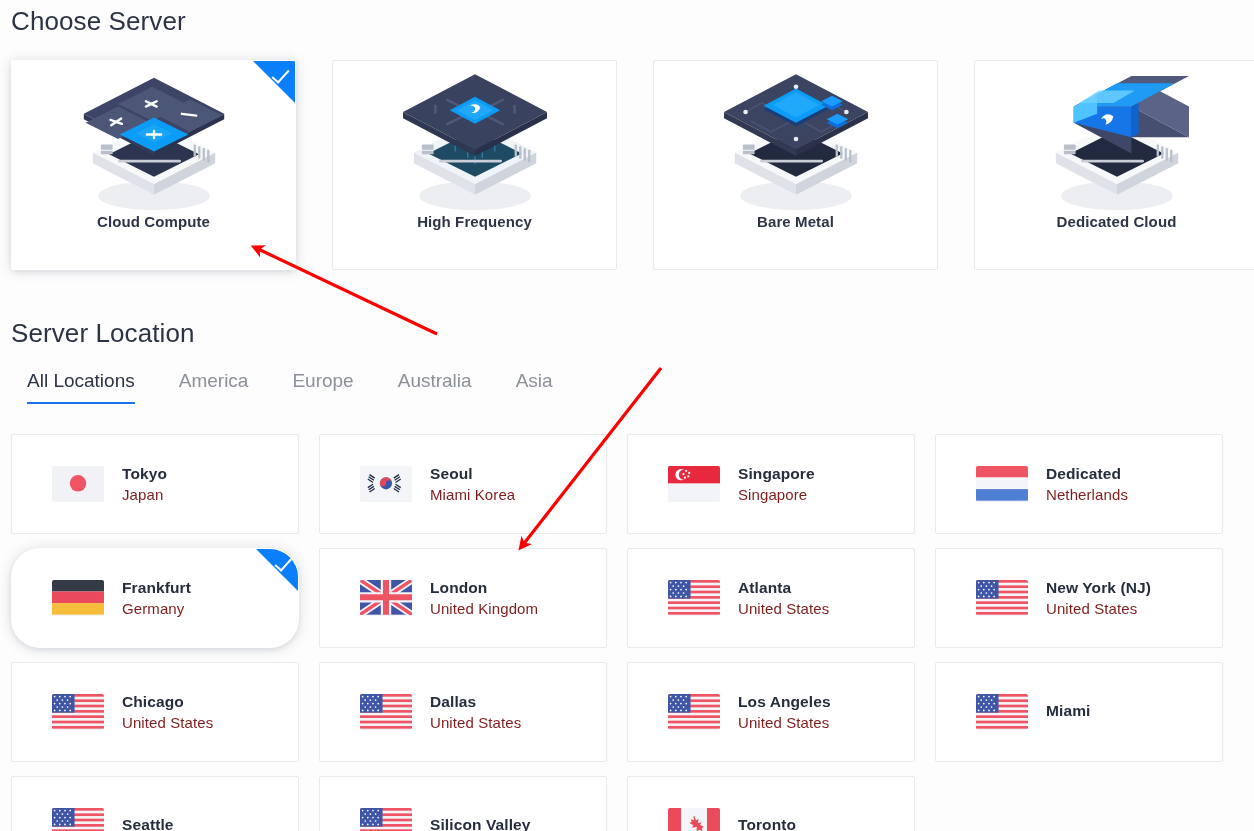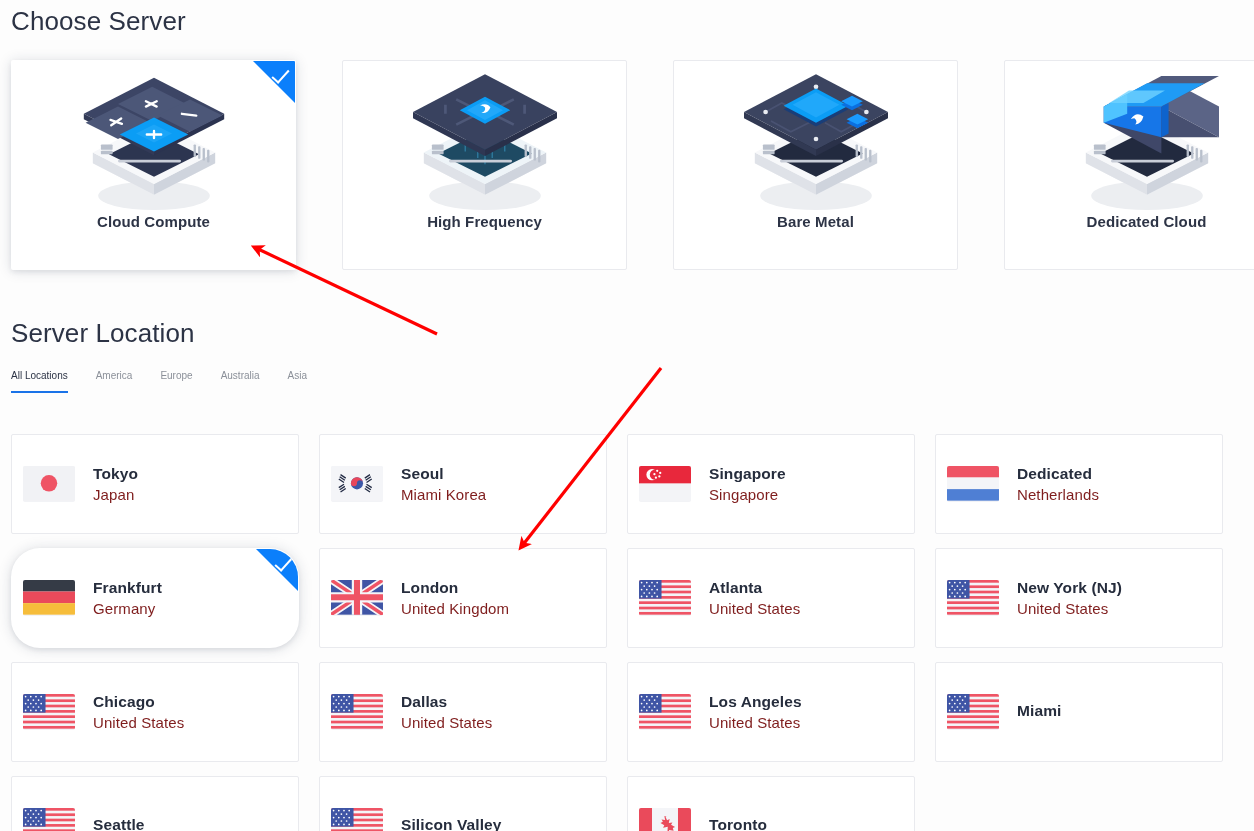--- a/index.html
+++ b/index.html
@@ -30,21 +30,21 @@
   #choose-server-title { top: 6px; }
   #server-location-title { top: 318px; }
 
   
   #server-grid {
     position: absolute;
     left: 11px; top: 60px;
     width: 1232px; height: 210px;
     display: grid;
     grid-template-columns: repeat(4, 285px);
-    column-gap: 46px;
+    column-gap: 36px;
   }
   .server-card {
     position: relative;
     background: #ffffff;
     border: 1px solid #e9eaee;
     border-radius: 2px;
     display: flex;
     flex-direction: column;
     align-items: center;
     justify-content: flex-start;
@@ -93,26 +93,27 @@
   
   #loc-tabs {
     position: absolute;
     left: 11px; top: 370px;
     display: flex;
     align-items: flex-end;
     gap: 0;
     border-bottom: 0;
   }
   .loc-tab {
-    font-size: 10px;
+    font-size: 19px;
     color: #8b9099;
     padding: 0 14px 12px 14px;
     cursor: pointer;
     position: relative;
     white-space: nowrap;
+    margin-left: 16px;
   }
   .loc-tab:first-child { padding-left: 0; }
   .loc-tab.active { color: #2c3345; }
   .loc-tab.active::after {
     content: "";
     position: absolute;
     left: 0; right: 14px; bottom: 0;
     height: 2.5px;
     background: #1a73e8;
   }
@@ -128,21 +129,21 @@
     row-gap: 14px;
   }
   .loc-card {
     position: relative;
     height: 100px;
     background: #ffffff;
     border: 1px solid #e9eaee;
     border-radius: 2px;
     display: flex;
     align-items: center;
-    padding-left: 11px;
+    padding-left: 40px;
     gap: 18px;
     cursor: pointer;
     overflow: hidden;
   }
   .loc-card.selected {
     border-color: transparent;
     box-shadow: 0 1px 14px rgba(30,40,70,.15), 0 2px 5px rgba(30,40,70,.08);
     z-index: 3;
     border-radius: 29px;
   }

